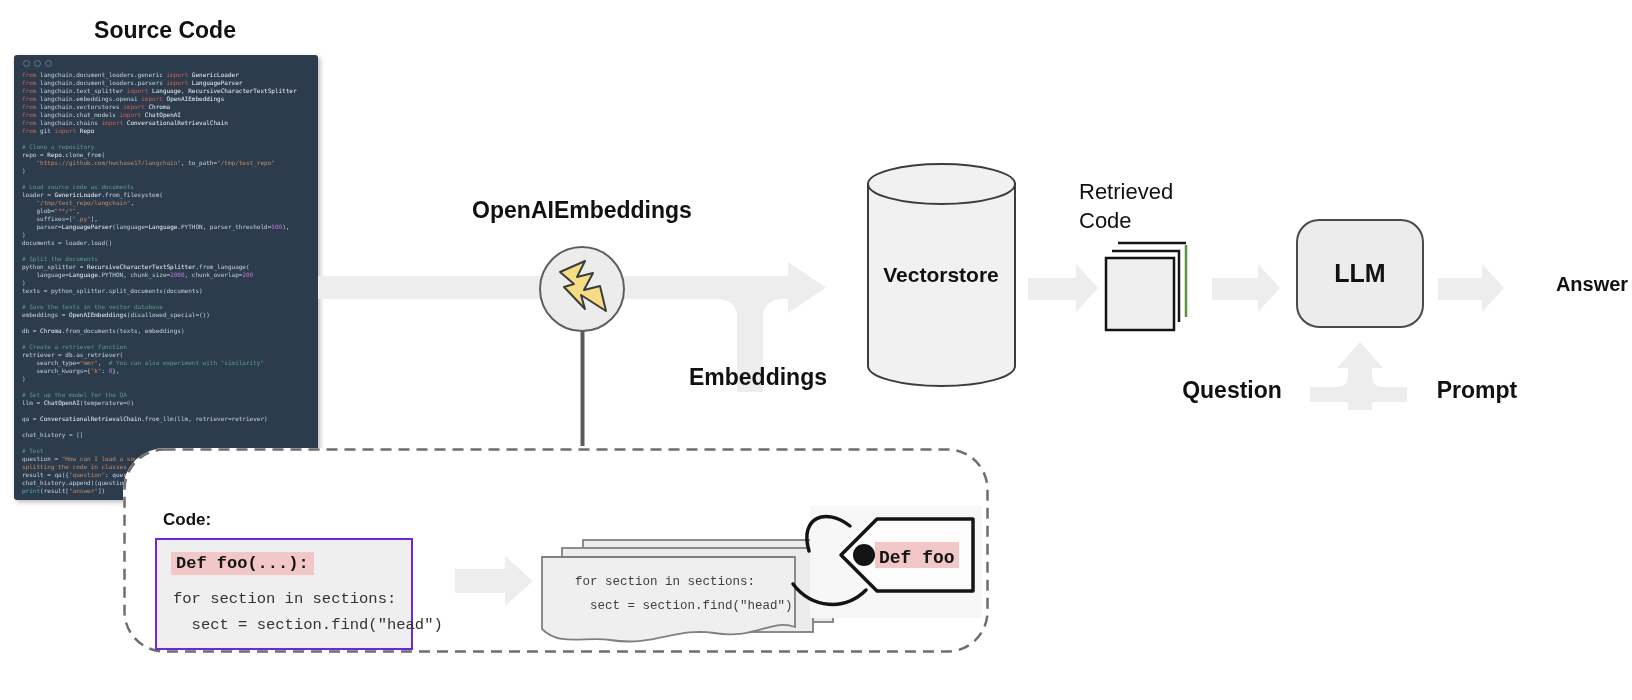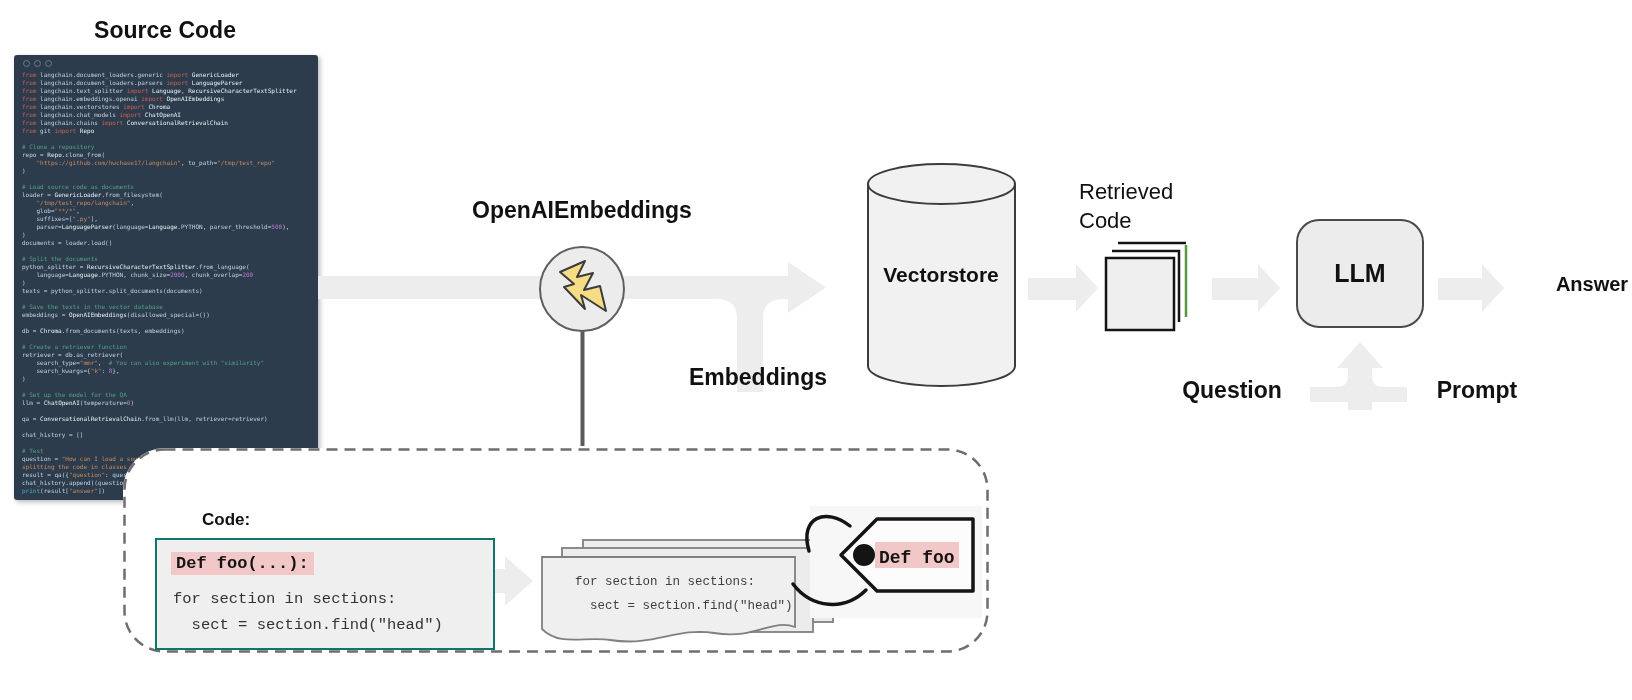--- a/index.html
+++ b/index.html
@@ -19,23 +19,23 @@
   .dashedbg{position:absolute;left:123px;top:448px;width:866px;height:205px;background:#ffffff;
             border-radius:42px;z-index:1;}
   
   svg.layer{position:absolute;left:0;top:0;z-index:2;}
   text.pgt{font-family:"Liberation Mono",monospace;font-size:12.5px;fill:#3f3f3f;}
   text.tagt{font-family:"Liberation Mono",monospace;font-size:18px;font-weight:bold;fill:#141414;}
   
   .toplayer{position:absolute;left:0;top:0;width:1632px;height:700px;z-index:3;pointer-events:none;}
   .retrieved{position:absolute;left:1079px;top:177px;width:120px;font-size:22px;font-weight:400;
              line-height:29px;text-align:left;color:#111;}
-  .codehead{position:absolute;left:163px;top:510px;font-size:17px;font-weight:bold;color:#111;margin-left:39px;}
-  .codebox{position:absolute;left:155px;top:538px;width:340px;height:112px;background:#efefef;
-           border:2px solid #0f766e;box-sizing:border-box;}
+  .codehead{position:absolute;left:163px;top:510px;font-size:17px;font-weight:bold;color:#111;}
+  .codebox{position:absolute;left:155px;top:538px;width:258px;height:112px;background:#efefef;
+           border:2px solid #6d28d9;box-sizing:border-box;}
   .cb-l1{position:absolute;left:14px;top:12px;font-family:"Liberation Mono",monospace;font-size:17px;
          font-weight:bold;background:#f2c7c7;padding:2px 5px;color:#141414;white-space:pre;}
   .cb-l2{position:absolute;left:16px;top:50px;font-family:"Liberation Mono",monospace;font-size:15.5px;color:#333;white-space:pre;}
   .cb-l3{position:absolute;left:16px;top:76px;font-family:"Liberation Mono",monospace;font-size:15.5px;color:#333;white-space:pre;}
 </style>
 </head>
 <body>
 
 <div id="canvas">
 

